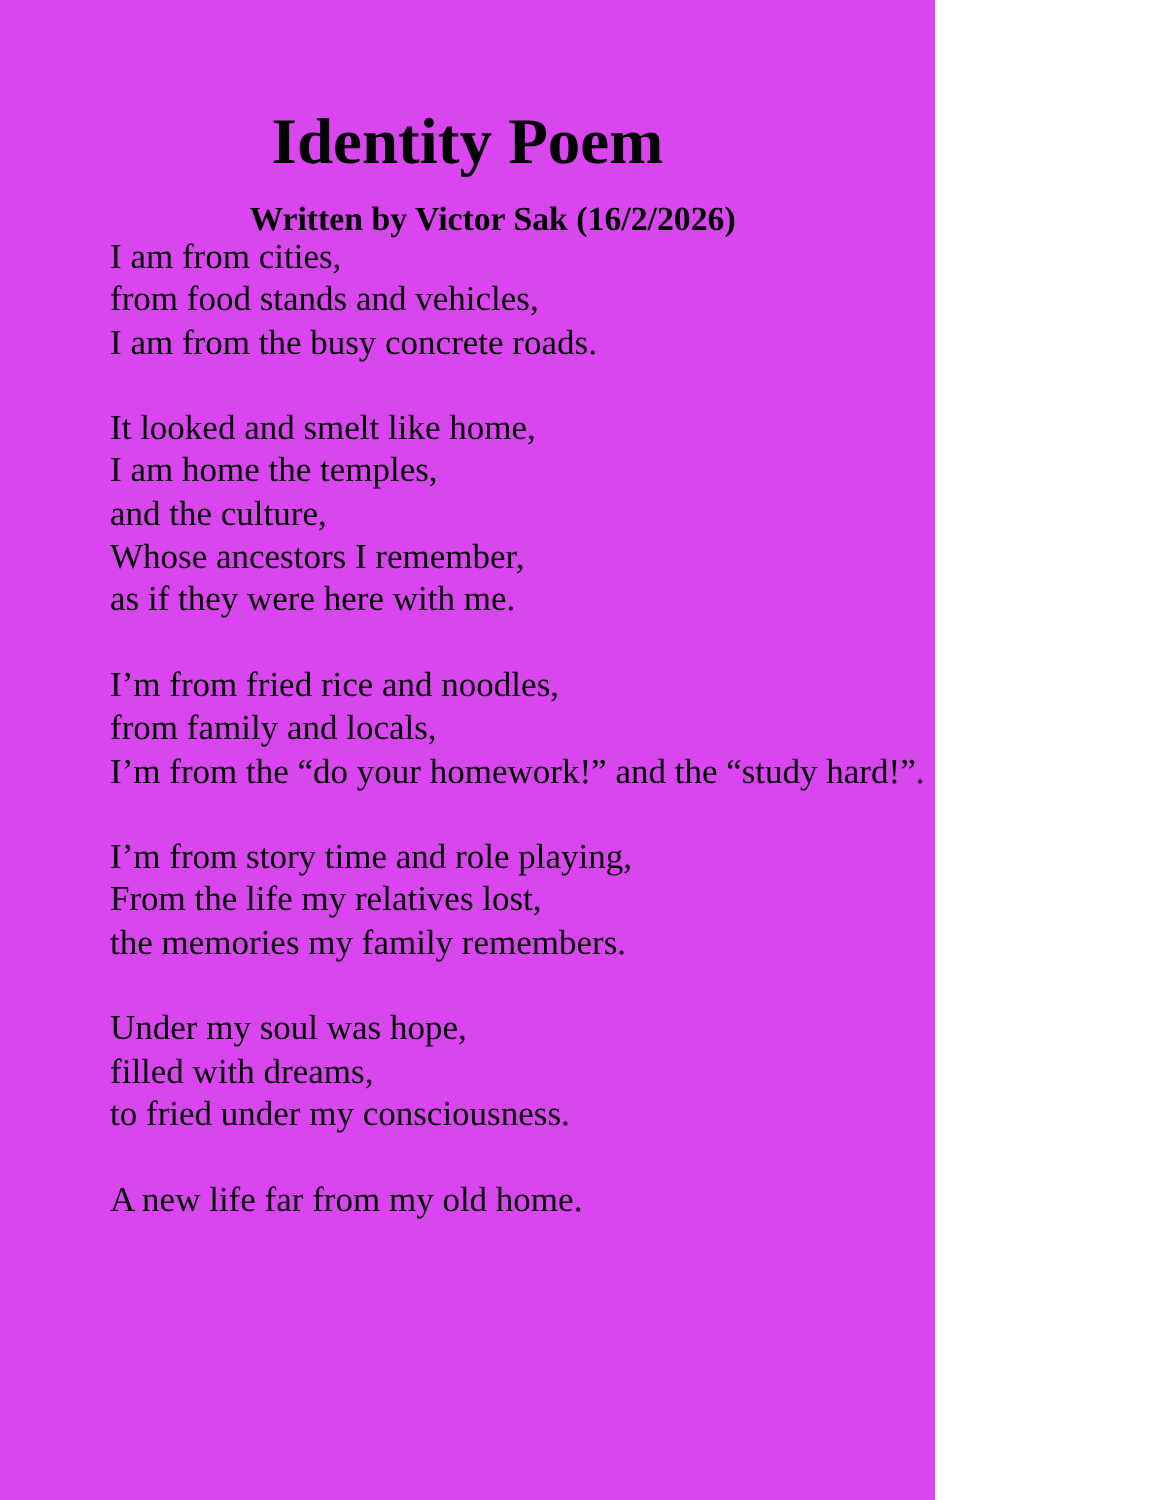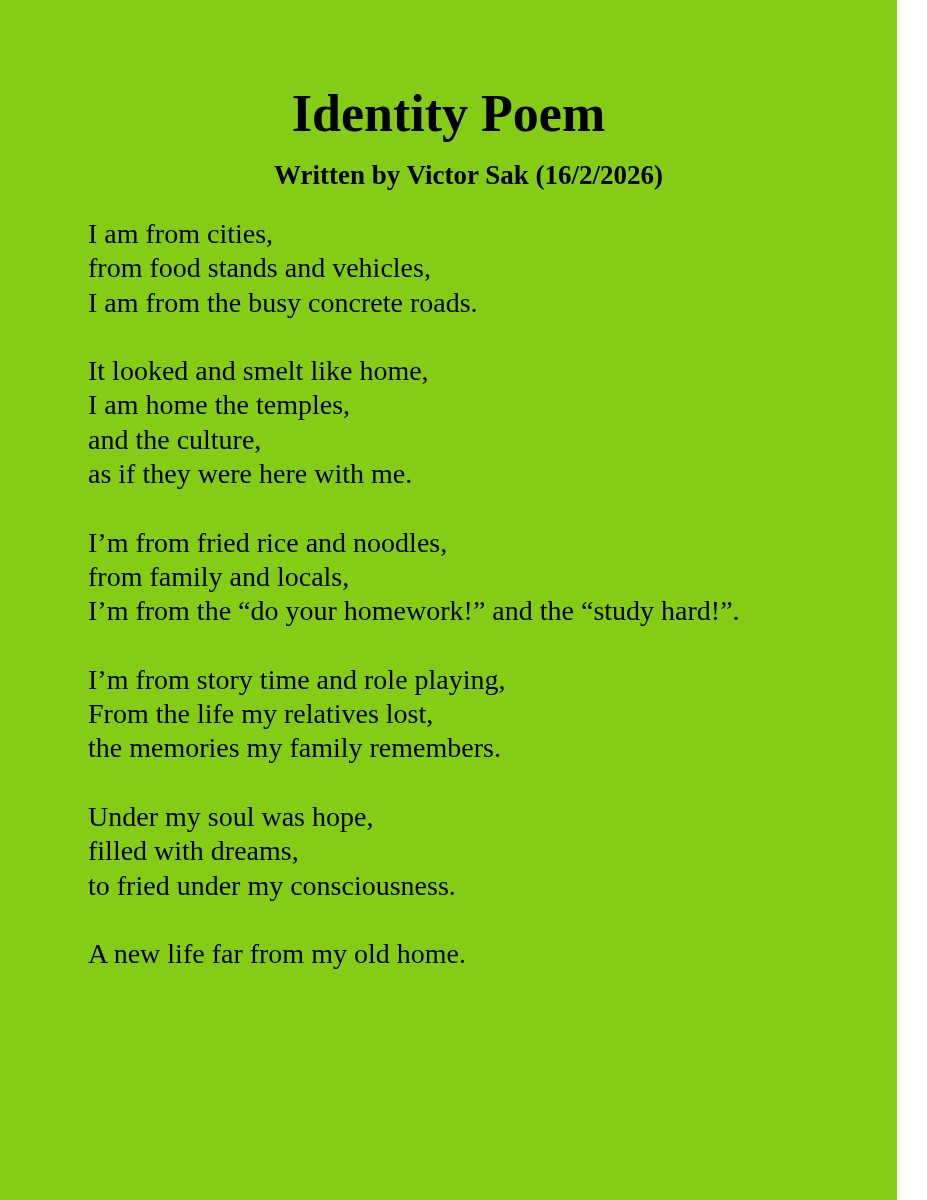--- a/index.html
+++ b/index.html
@@ -1,23 +1,23 @@
 <!DOCTYPE html>
 <html><head>
 <meta charset="utf-8">
 <style>
   * { margin: 0; padding: 0; box-sizing: border-box; }
   html, body {
     background: #ffffff;
   }
   .page {
     position: relative;
-    width: 897px;
+    width: 748px;
     height: 1200px;
-    background: #84cc16;
+    background: #d946ef;
     color: #000000;
     overflow: hidden;
     font-family: "Liberation Serif", "DejaVu Serif", serif;
   }
   .poem-header {
     padding-top: 88px;
     text-align: center;
   }
   .poem-title {
     font-family: "Liberation Serif", "DejaVu Serif", serif;
@@ -28,21 +28,20 @@
   }
   .poem-subtitle {
     font-family: "Liberation Serif", "DejaVu Serif", serif;
     font-weight: bold;
     font-size: 27px;
     line-height: 1.0;
     margin-top: 22px;
     padding-left: 40px;
   }
   .poem-body {
-    margin-top: 28px;
     padding-left: 88px;
     padding-right: 92px;
   }
   .stanza + .stanza {
     margin-top: 34.3px; 
   }
   .poem-line {
     font-size: 28px;
     line-height: 34.3px;
     white-space: pre;
@@ -61,20 +60,21 @@
 
   <div class="stanza">
         <div class="poem-line">I am from cities,</div>
         <div class="poem-line">from food stands and vehicles,</div>
         <div class="poem-line">I am from the busy concrete roads.</div>
       </div>
       <div class="stanza">
         <div class="poem-line">It looked and smelt like home,</div>
         <div class="poem-line">I am home the temples,</div>
         <div class="poem-line">and the culture,</div>
+        <div class="poem-line">Whose ancestors I remember,</div>
         <div class="poem-line">as if they were here with me.</div>
       </div>
       <div class="stanza">
         <div class="poem-line">I’m from fried rice and noodles,</div>
         <div class="poem-line">from family and locals,</div>
         <div class="poem-line">I’m from the “do your homework!” and the “study hard!”.</div>
       </div>
       <div class="stanza">
         <div class="poem-line">I’m from story time and role playing,</div>
         <div class="poem-line">From the life my relatives lost,</div>

